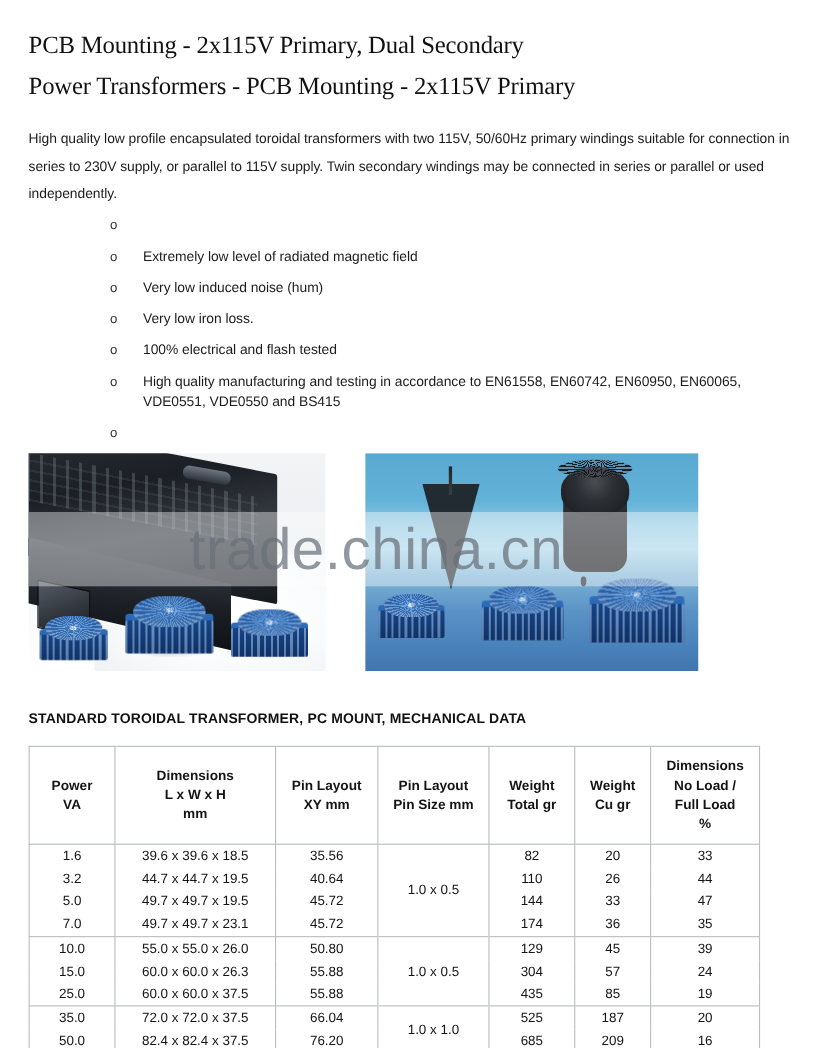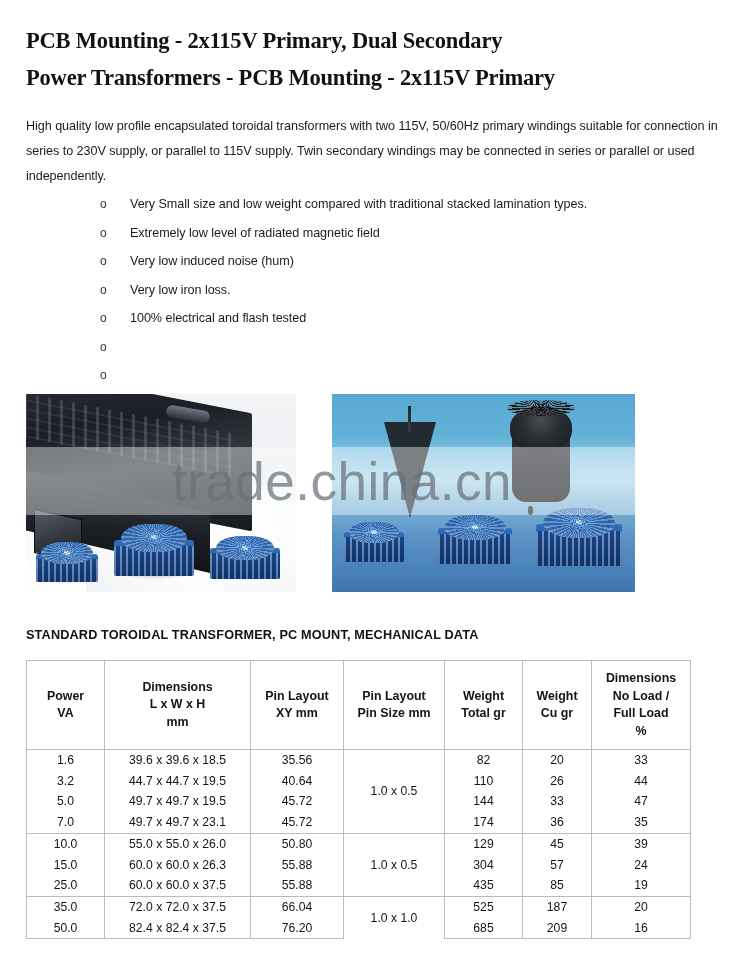--- a/index.html
+++ b/index.html
@@ -20,21 +20,21 @@
     height: 953px;
     box-sizing: border-box;
     padding: 22px 26px 0 26px;
     position: relative;
   }
 
   
   .title-block { margin: 0 0 18px 0; }
   .title-line {
     font-family: "Liberation Serif", serif;
-    font-weight: bold;
+    font-weight: normal;
     font-size: 22.5px;
     line-height: 37px;
     letter-spacing: -0.2px;
     color: #111111;
     white-space: nowrap;
   }
 
   
   .intro {
     font-size: 12.6px;
@@ -315,40 +315,40 @@
   <div class="title-block">
     <div class="title-line">PCB Mounting - 2x115V Primary, Dual Secondary</div>
     <div class="title-line">Power Transformers - PCB Mounting - 2x115V Primary</div>
   </div>
 
   <p class="intro">High quality low profile encapsulated toroidal transformers with two 115V, 50/60Hz primary windings suitable for connection in series to 230V supply, or parallel to 115V supply. Twin secondary windings may be connected in series or parallel or used independently.</p>
 
   <ul class="bullets">
     <li class="bullet-row">
       <span class="bullet-marker">o</span>
-      <span class="bullet-text">Very Small size and low weight compared with traditional stacked lamination types.</span>
     </li>
     <li class="bullet-row">
       <span class="bullet-marker">o</span>
       <span class="bullet-text">Extremely low level of radiated magnetic field</span>
     </li>
     <li class="bullet-row">
       <span class="bullet-marker">o</span>
       <span class="bullet-text">Very low induced noise (hum)</span>
     </li>
     <li class="bullet-row">
       <span class="bullet-marker">o</span>
       <span class="bullet-text">Very low iron loss.</span>
     </li>
     <li class="bullet-row">
       <span class="bullet-marker">o</span>
       <span class="bullet-text">100% electrical and flash tested</span>
     </li>
     <li class="bullet-row">
       <span class="bullet-marker">o</span>
+      <span class="bullet-text">High quality manufacturing and testing in accordance to EN61558, EN60742, EN60950, EN60065, VDE0551, VDE0550 and BS415</span>
     </li>
     <li class="bullet-row empty">
       <span class="bullet-marker">o</span>
       <span class="bullet-text"></span>
     </li>
   </ul>
 
   <div class="photos">
 
     <div class="photo photo-left">

